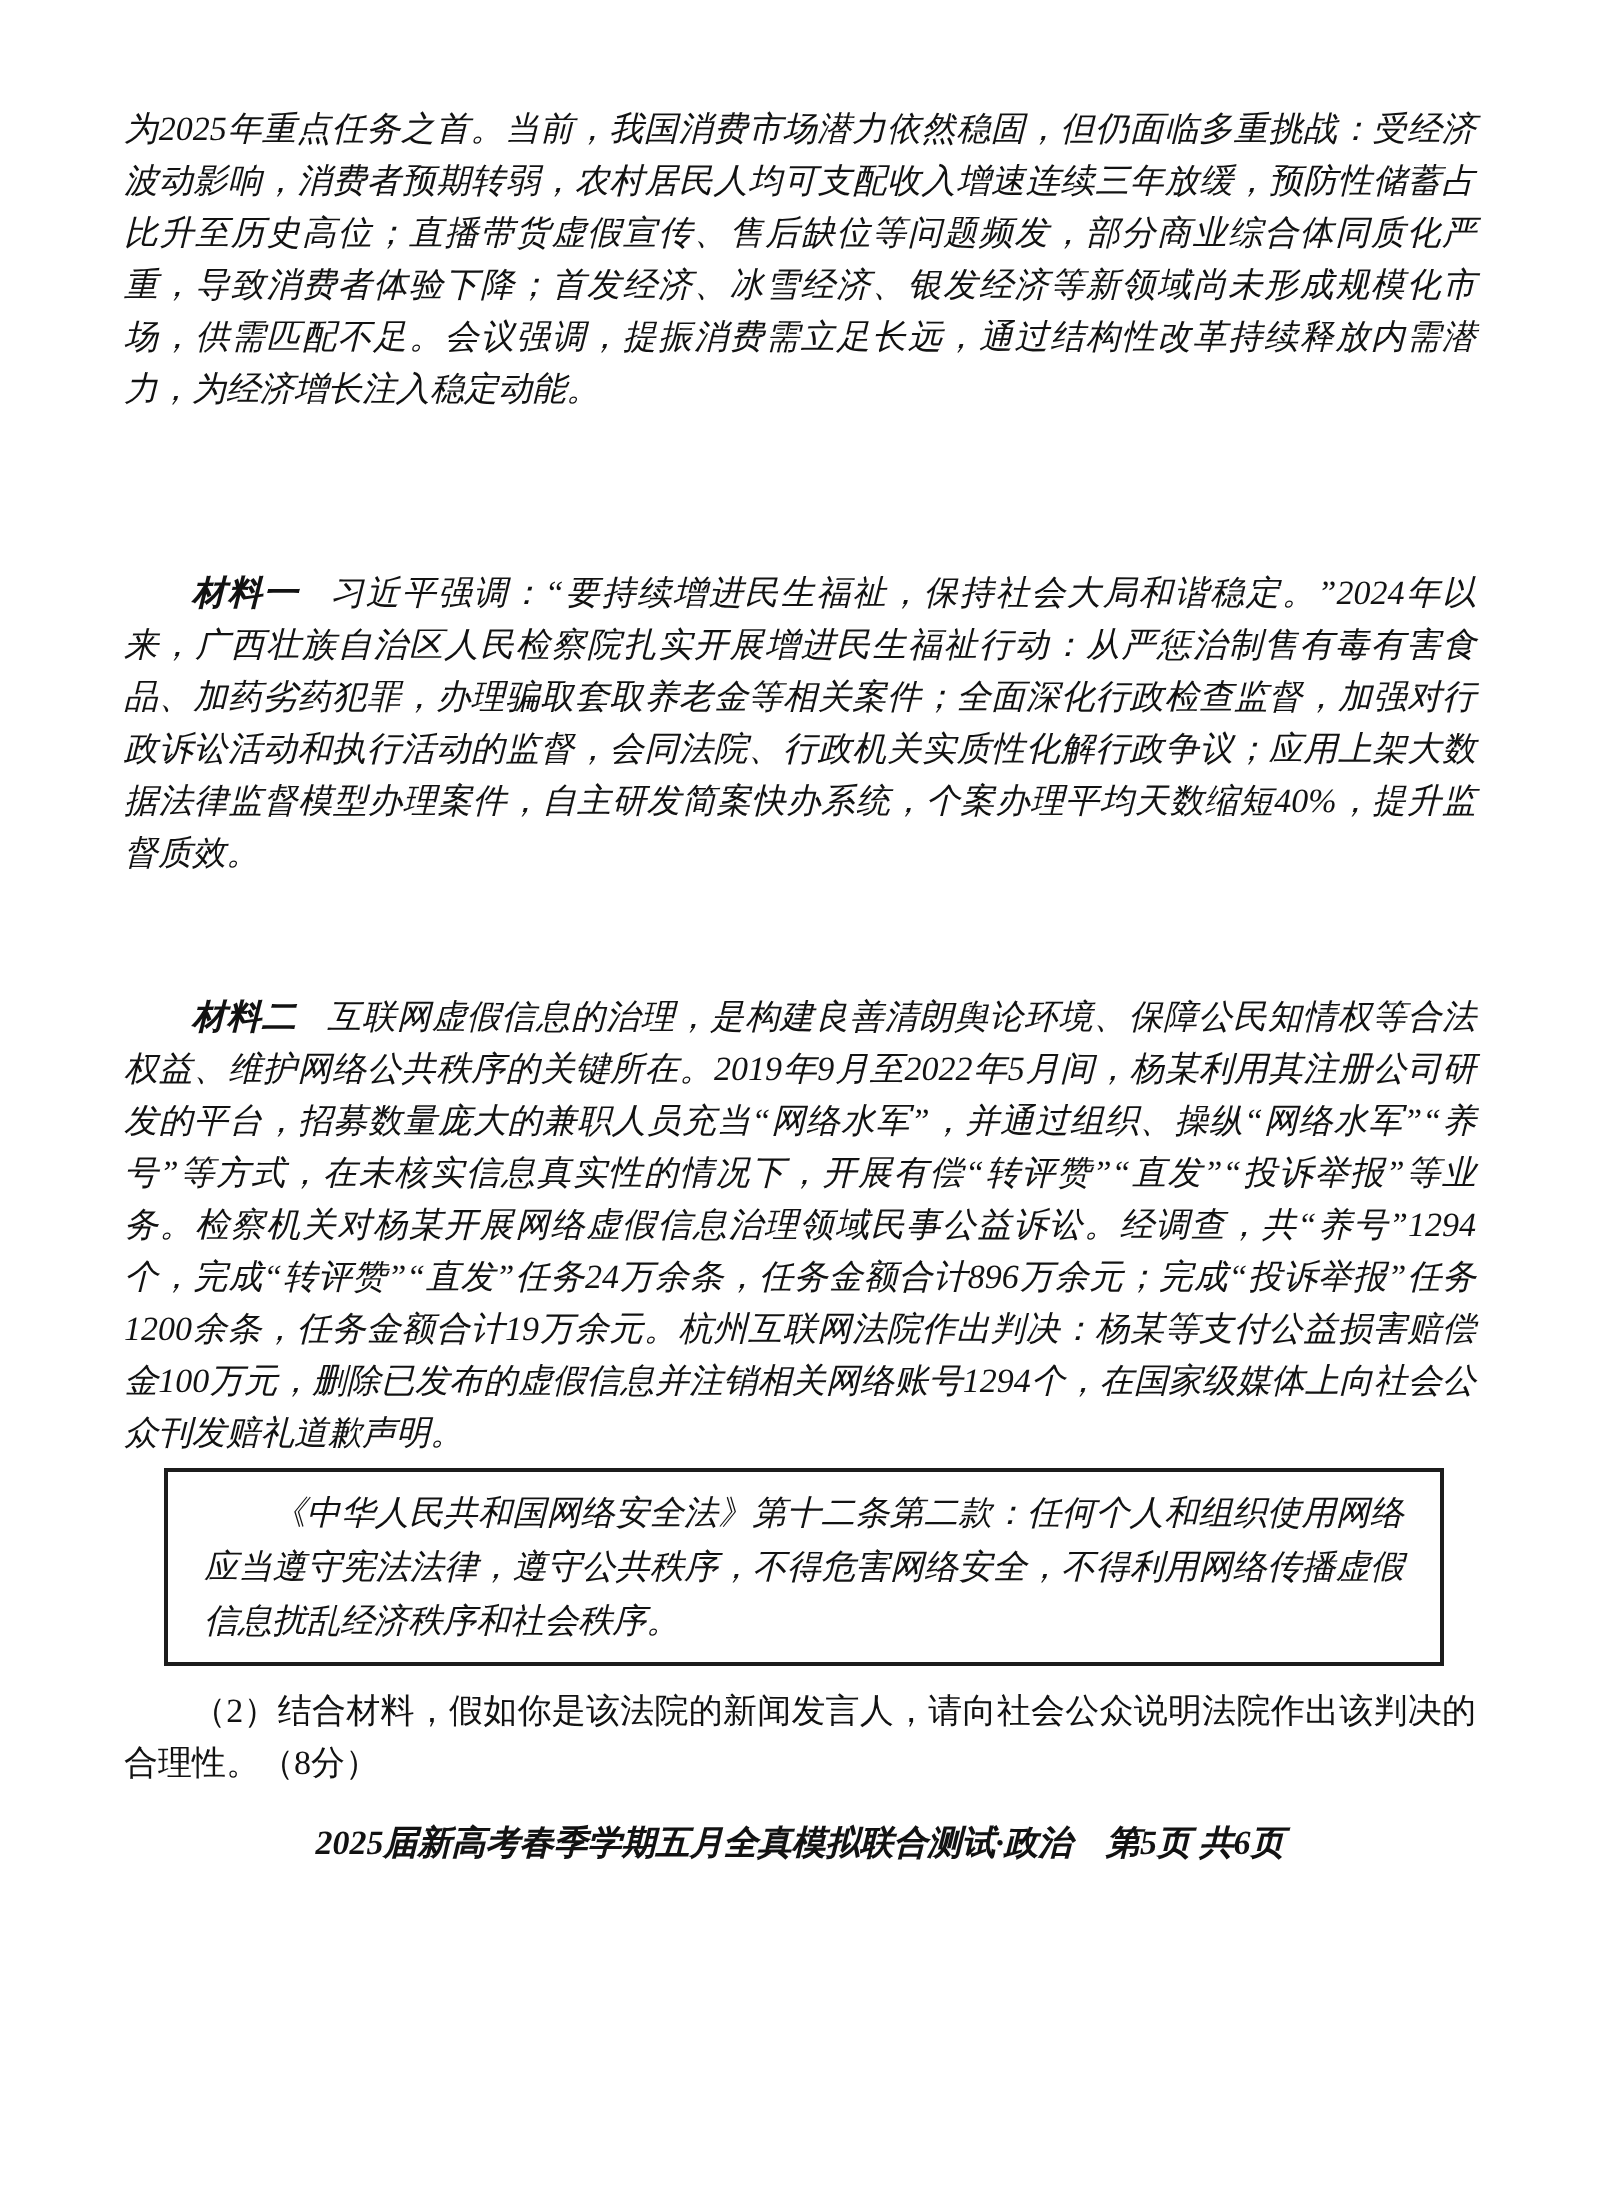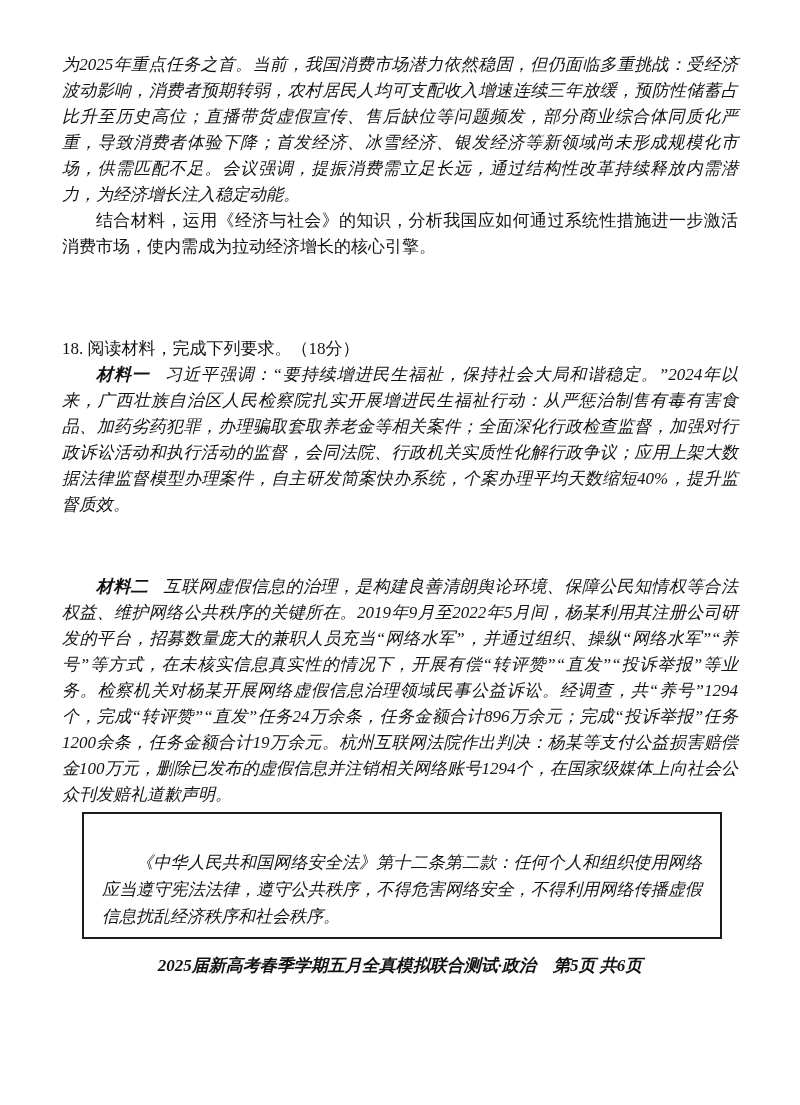--- a/index.html
+++ b/index.html
@@ -22,51 +22,50 @@
   .song { font-style:normal; }
   .indent { text-indent:2em; }
   .m-label { font-weight:bold; margin-right:0.9em; font-style:italic; }
   .spacer-a { height:76px; }
   .spacer-b { height:56px; }
   .law-box {
     border:2px solid #1c1c1c;
     margin:4px 16px 10px 20px;
     padding:7px 18px;
   }
-  .law-box .para { line-height:27px;margin-top:28px; }
+  .law-box .para { line-height:27px; }
   .footer {
     margin-top:14px;
     text-align:center;
     font-weight:bold;
     font-style:italic;
     font-size:17px;
     line-height:26px;
   }
 </style>
 </head>
 <body>
 
 <div class="page">
 
   <p class="para kai">为2025年重点任务之首。当前，我国消费市场潜力依然稳固，但仍面临多重挑战：受经济波动影响，消费者预期转弱，农村居民人均可支配收入增速连续三年放缓，预防性储蓄占比升至历史高位；直播带货虚假宣传、售后缺位等问题频发，部分商业综合体同质化严重，导致消费者体验下降；首发经济、冰雪经济、银发经济等新领域尚未形成规模化市场，供需匹配不足。会议强调，提振消费需立足长远，通过结构性改革持续释放内需潜力，为经济增长注入稳定动能。</p>
 
-  <p class="para song indent">结合材料，运用《经济与社会》的知识，分析我国应如何通过系统性措施进一步激活消费市场，使内需成为拉动经济增长的核心引擎。</p>
 
   <div class="spacer-a"></div>
 
-  <p class="para song">18. 阅读材料，完成下列要求。（18分）</p>
 
   <p class="para kai indent"><b class="m-label">材料一</b><span>习近平强调：“要持续增进民生福祉，保持社会大局和谐稳定。”2024年以来，广西壮族自治区人民检察院扎实开展增进民生福祉行动：从严惩治制售有毒有害食品、加药劣药犯罪，办理骗取套取养老金等相关案件；全面深化行政检查监督，加强对行政诉讼活动和执行活动的监督，会同法院、行政机关实质性化解行政争议；应用上架大数据法律监督模型办理案件，自主研发简案快办系统，个案办理平均天数缩短40%，提升监督质效。</span></p>
 
 
 
   <div class="spacer-b"></div>
 
   <p class="para kai indent"><b class="m-label">材料二</b><span>互联网虚假信息的治理，是构建良善清朗舆论环境、保障公民知情权等合法权益、维护网络公共秩序的关键所在。2019年9月至2022年5月间，杨某利用其注册公司研发的平台，招募数量庞大的兼职人员充当“网络水军”，并通过组织、操纵“网络水军”“养号”等方式，在未核实信息真实性的情况下，开展有偿“转评赞”“直发”“投诉举报”等业务。检察机关对杨某开展网络虚假信息治理领域民事公益诉讼。经调查，共“养号”1294个，完成“转评赞”“直发”任务24万余条，任务金额合计896万余元；完成“投诉举报”任务1200余条，任务金额合计19万余元。杭州互联网法院作出判决：杨某等支付公益损害赔偿金100万元，删除已发布的虚假信息并注销相关网络账号1294个，在国家级媒体上向社会公众刊发赔礼道歉声明。</span></p>
 
   <div class="law-box">
     <p class="para kai indent">《中华人民共和国网络安全法》第十二条第二款：任何个人和组织使用网络应当遵守宪法法律，遵守公共秩序，不得危害网络安全，不得利用网络传播虚假信息扰乱经济秩序和社会秩序。</p>
   </div>
 
+  <p class="para song indent">（2）结合材料，假如你是该法院的新闻发言人，请向社会公众说明法院作出该判决的合理性。（8分）</p>
 
   <p class="footer">2025届新高考春季学期五月全真模拟联合测试·政治　第5页 共6页</p>
 
 </div>
 
 </body></html>

